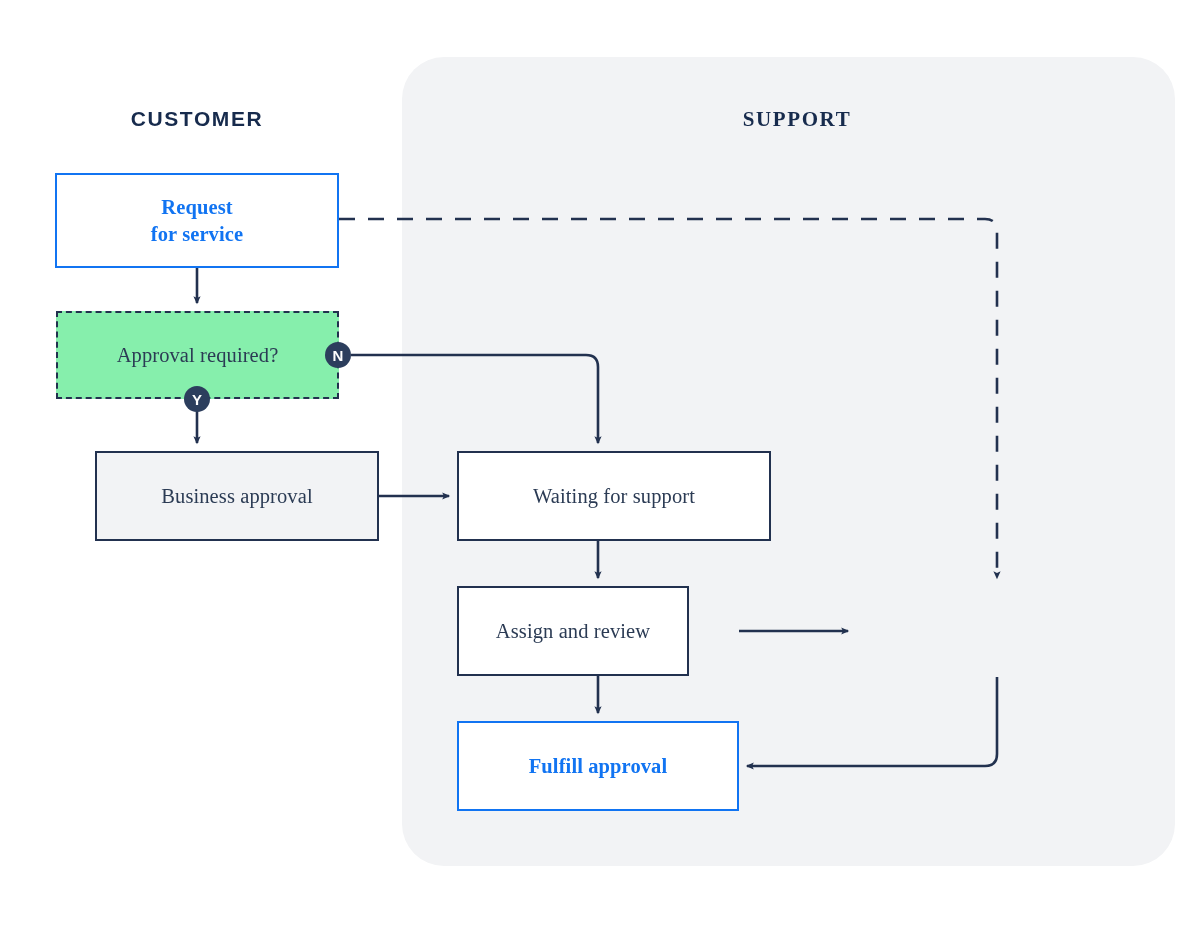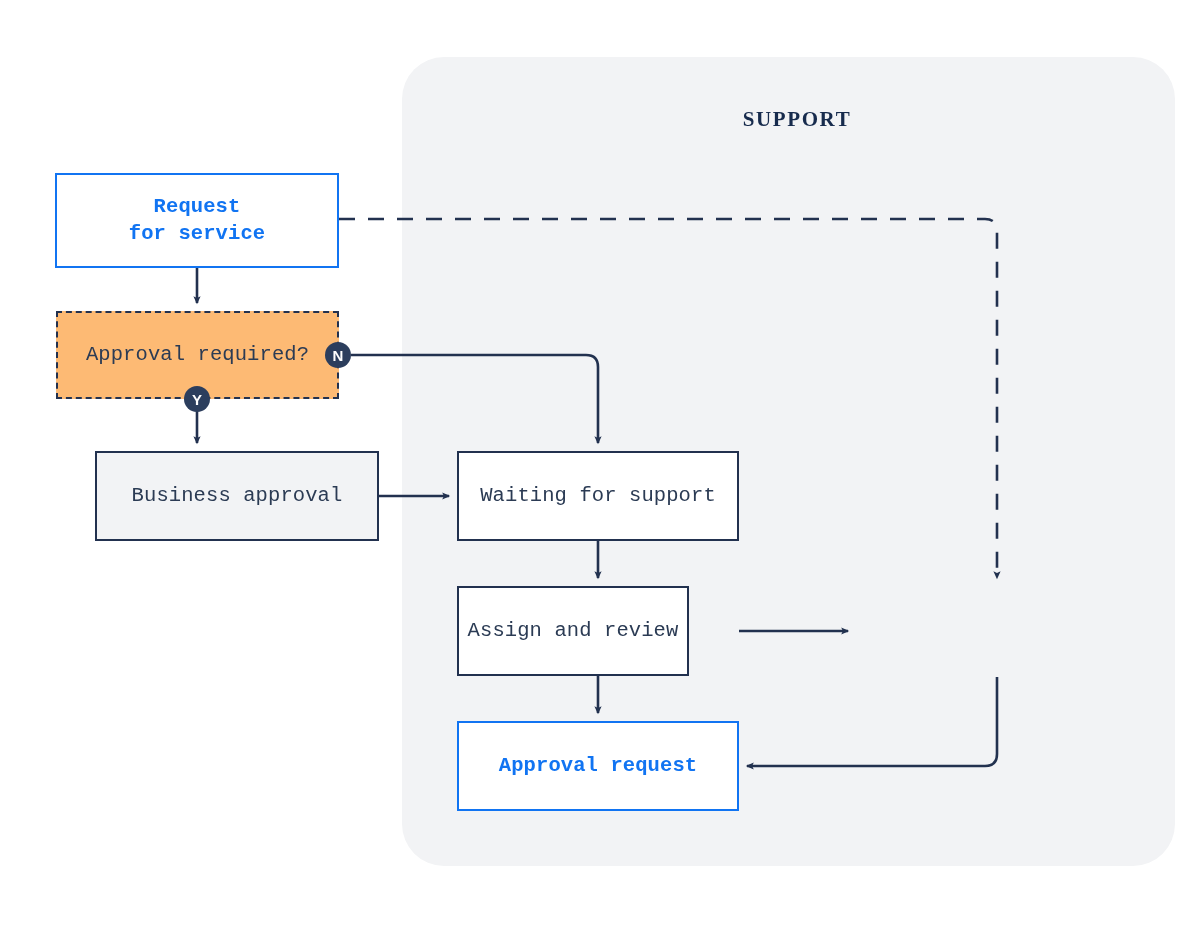--- a/index.html
+++ b/index.html
@@ -35,21 +35,21 @@
     text-align: center;
     white-space: nowrap;
   }
   .node {
     position: absolute;
     box-sizing: border-box;
     display: flex;
     align-items: center;
     justify-content: center;
     text-align: center;
-    font-family: Liberation Mono, monospace;
+    font-family: Liberation Serif, serif;
     font-size: 20.5px;
     line-height: 1.30;
     letter-spacing: 0.1px;
   }
   .node-blue {
     border: 2px solid #1174F2;
     background: #ffffff;
     color: #1174F2;
     font-weight: bold;
   }
@@ -59,21 +59,21 @@
     color: #2B3B54;
   }
   .node-solid-gray {
     border: 2px solid #22314F;
     background: #F2F3F5;
     color: #2B3B54;
     margin-left: 40px;
   }
   .node-dashed-gray {
     border: 2.5px dashed #22314F;
-    background: #fdba74;
+    background: #86efac;
     color: #2B3B54;
   }
   .node-dashed-white {
     border: 2.5px dashed #22314F;
     background: #ffffff;
     color: #2B3B54;
   }
   .badge {
     position: absolute;
     border-radius: 50%;
@@ -118,48 +118,49 @@
 
       <path d="M598,676 L598,713" marker-end="url(#arrow-navy)"></path>
 
       <path d="M997,677 L997,754 Q997,766 985,766 L747,766" marker-end="url(#arrow-navy)"></path>
 
       <path stroke-dasharray="16 13" d="M339,219 L985,219 Q997,219 997,231 L997,578" marker-end="url(#arrow-navy)"></path>
 
     </g>
   </svg>
 
+  <div class="lane-title" style="left:0; top:107px; width:394px;">CUSTOMER</div>
   <div class="lane-title" style="left:500px; top:107px; width:594px;font-family:Liberation Serif, serif;">SUPPORT</div>
 
   <div class="node node-blue" style="left:55px; top:173px; width:284px; height:95px;">
     <span style="display:block;">
       <span>Request</span><br>
       <span>for service</span>
     </span>
   </div>
 
   <div class="node node-dashed-gray" style="left:56px; top:311px; width:283px; height:88px;">
     <span>Approval required?</span>
   </div>
 
   <div class="node node-solid-gray" style="left:55px; top:451px; width:284px; height:90px;">
     <span>Business approval</span>
   </div>
 
-  <div class="node node-solid" style="left:457px; top:451px; width:282px; height:90px;">
+  <div class="node node-solid" style="left:457px; top:451px; width:314px; height:90px;">
     <span>Waiting for support</span>
   </div>
 
   <div class="node node-solid" style="left:457px; top:586px; width:232px; height:90px;">
     <span>Assign and review</span>
   </div>
 
 
   <div class="node node-blue" style="left:457px; top:721px; width:282px; height:90px;">
-    <span>Approval request</span>
+    <span>Fulfill approval</span>
   </div>
 
   <div class="badge" style="left:184px; top:386px; width:26px; height:26px;">
     <span>Y</span>
   </div>
 
   <div class="badge" style="left:325px; top:342px; width:26px; height:26px;">
     <span>N</span>
   </div>
 

